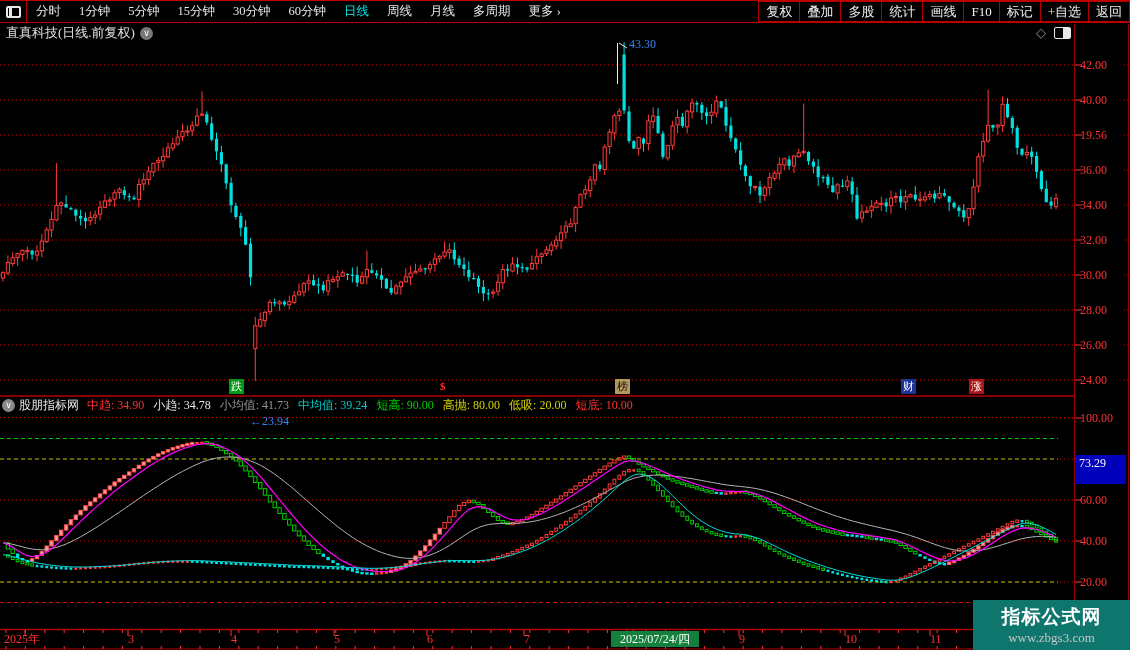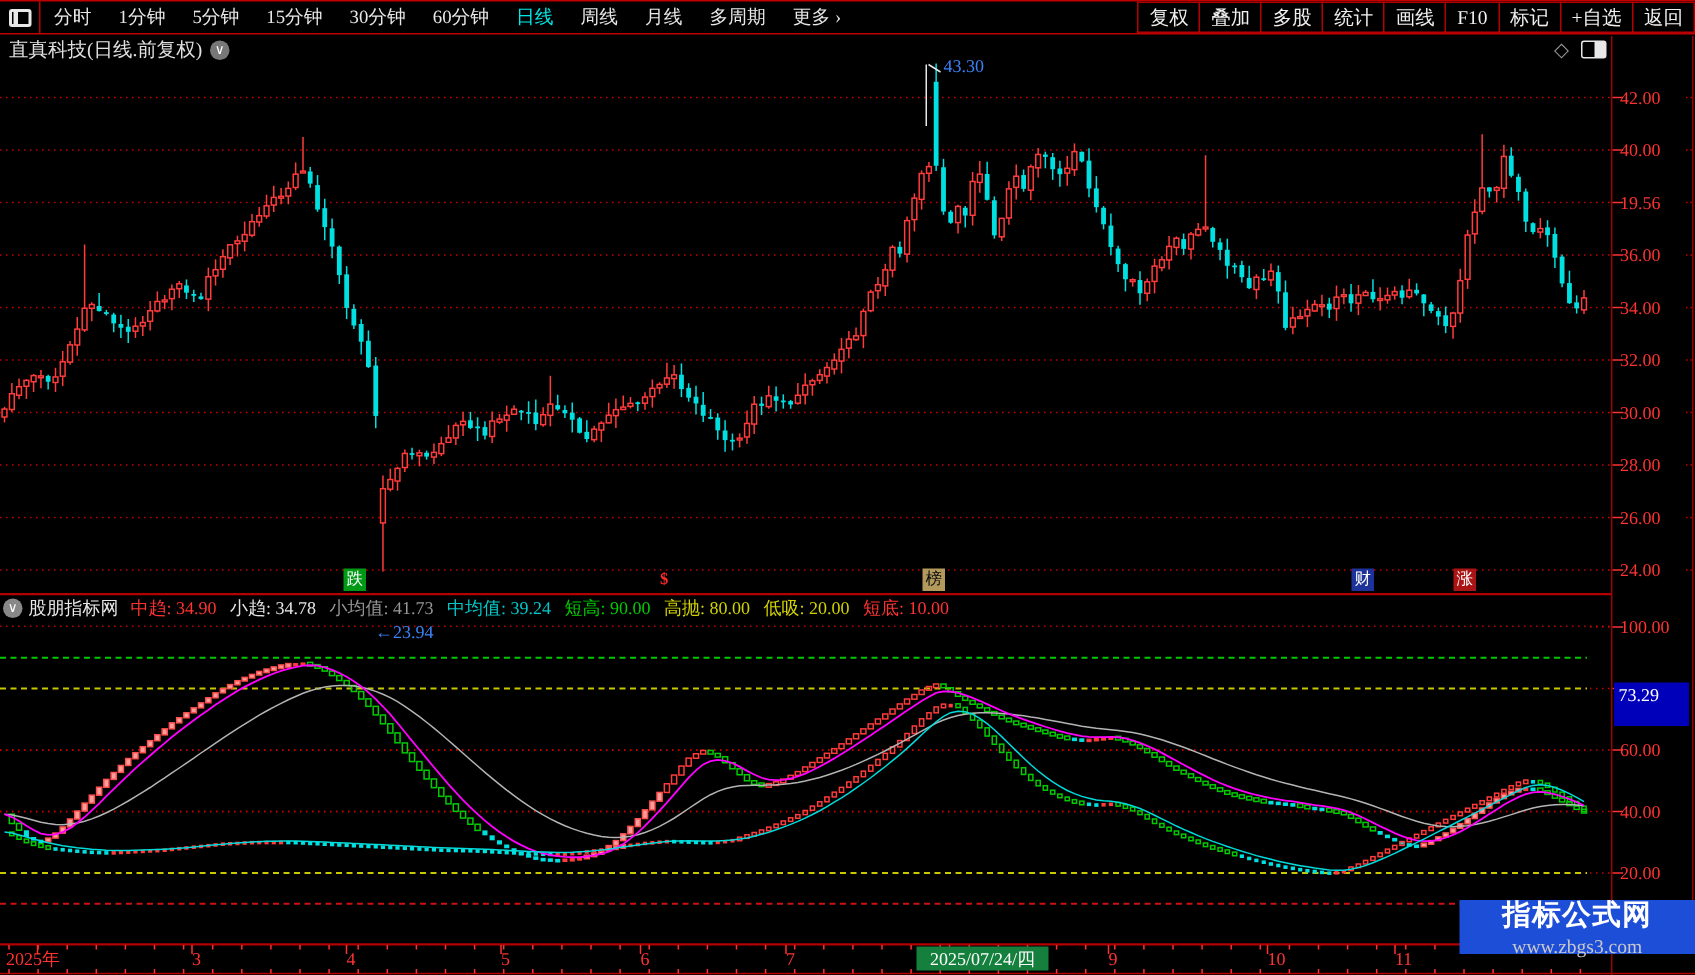--- a/index.html
+++ b/index.html
@@ -45,21 +45,21 @@
   .ind-param{margin-right:9px;}
   
   .ylab{position:absolute;left:1080px;width:46px;text-align:left;color:#ff3232;font-size:12px;height:14px;line-height:14px;z-index:2;}
   .cursor-box{position:absolute;left:1076px;top:455px;width:50px;height:29px;background:#0000bb;color:#fff;
               font-size:12px;line-height:17px;padding-left:3px;z-index:4;}
   .xaxis-row{position:absolute;left:0;top:631px;width:1074px;height:17px;z-index:3;}
   .xlab{position:absolute;top:0;color:#ff3232;font-size:12px;line-height:16px;}
   .date-box{position:absolute;top:0;height:16px;background:#15803d;color:#fff;font-size:12px;line-height:16px;
             text-align:center;z-index:4;}
   
-  .watermark{position:absolute;left:973px;top:600px;width:157px;height:36px;background:#1d4ed8;z-index:6;
+  .watermark{position:absolute;left:973px;top:600px;width:157px;height:50px;background:#0f766e;z-index:6;
              display:flex;flex-direction:column;align-items:center;justify-content:center;}
   .wm1{color:#fff;font-size:19px;font-weight:bold;letter-spacing:1px;}
   .wm2{color:#c8c8c8;font-size:13px;margin-top:0px;}
 </style>
 </head>
 <body>
 
 <div class="screen">
 
   <div class="toolbar">

